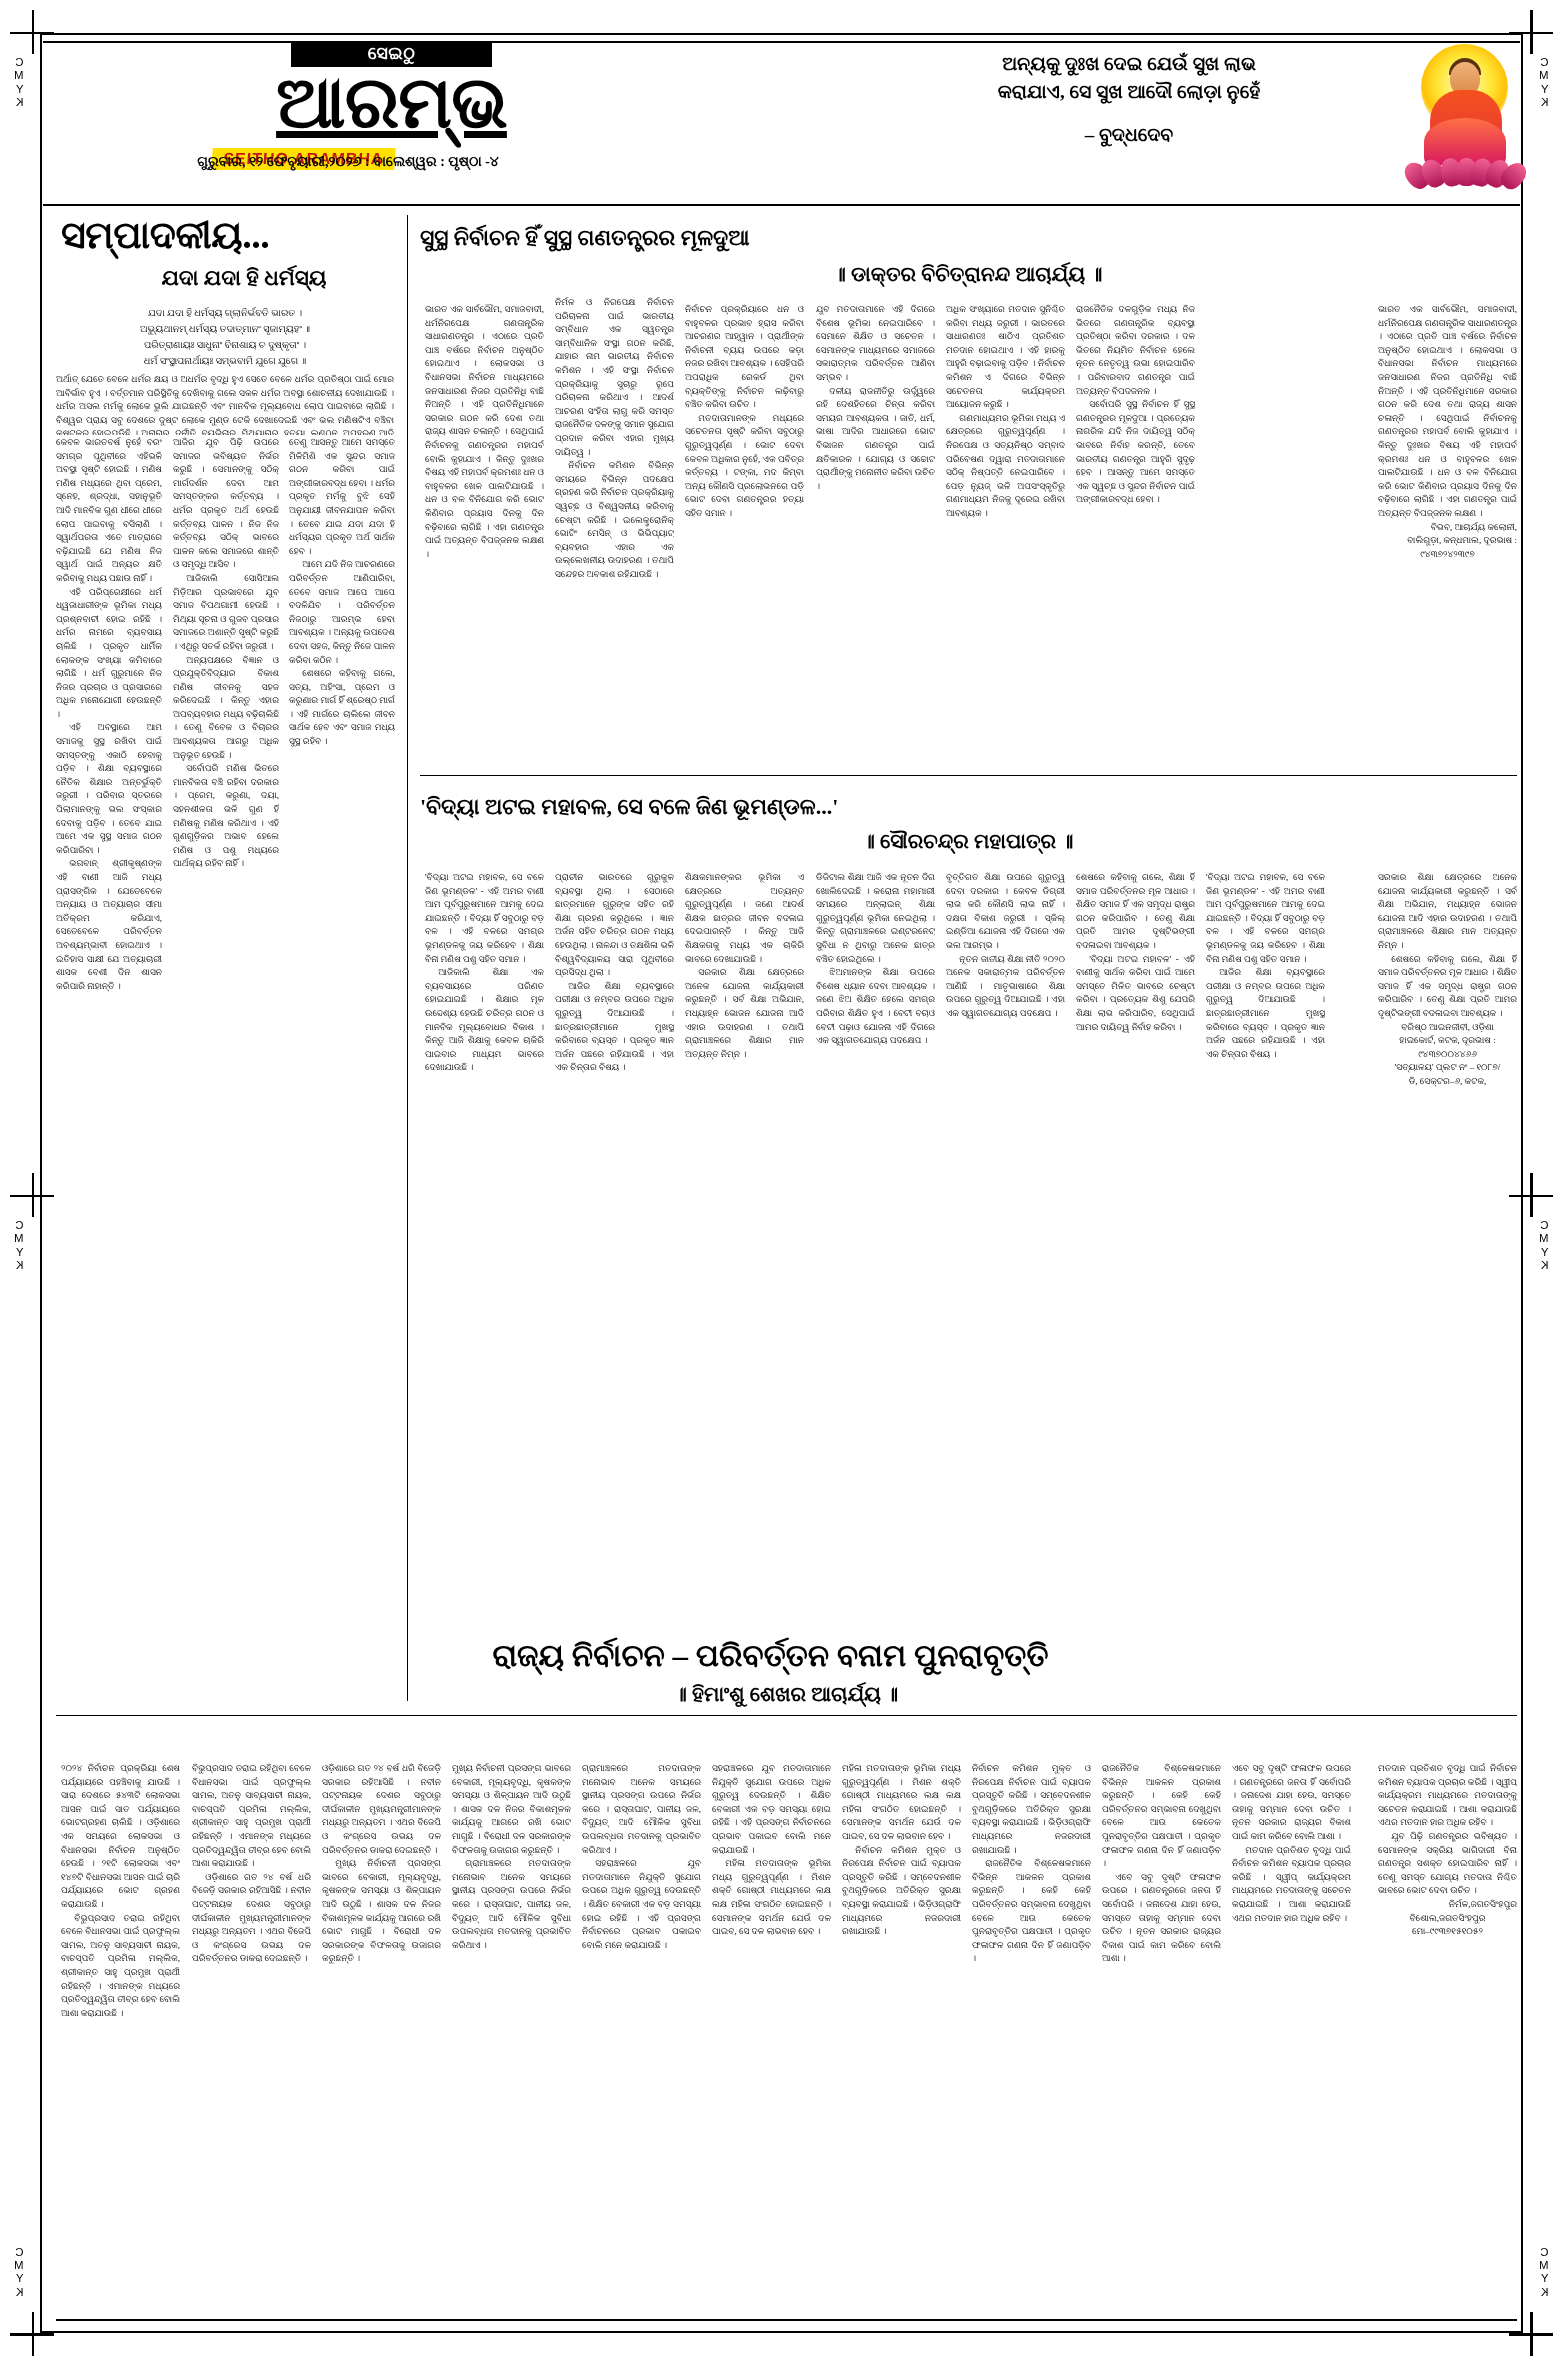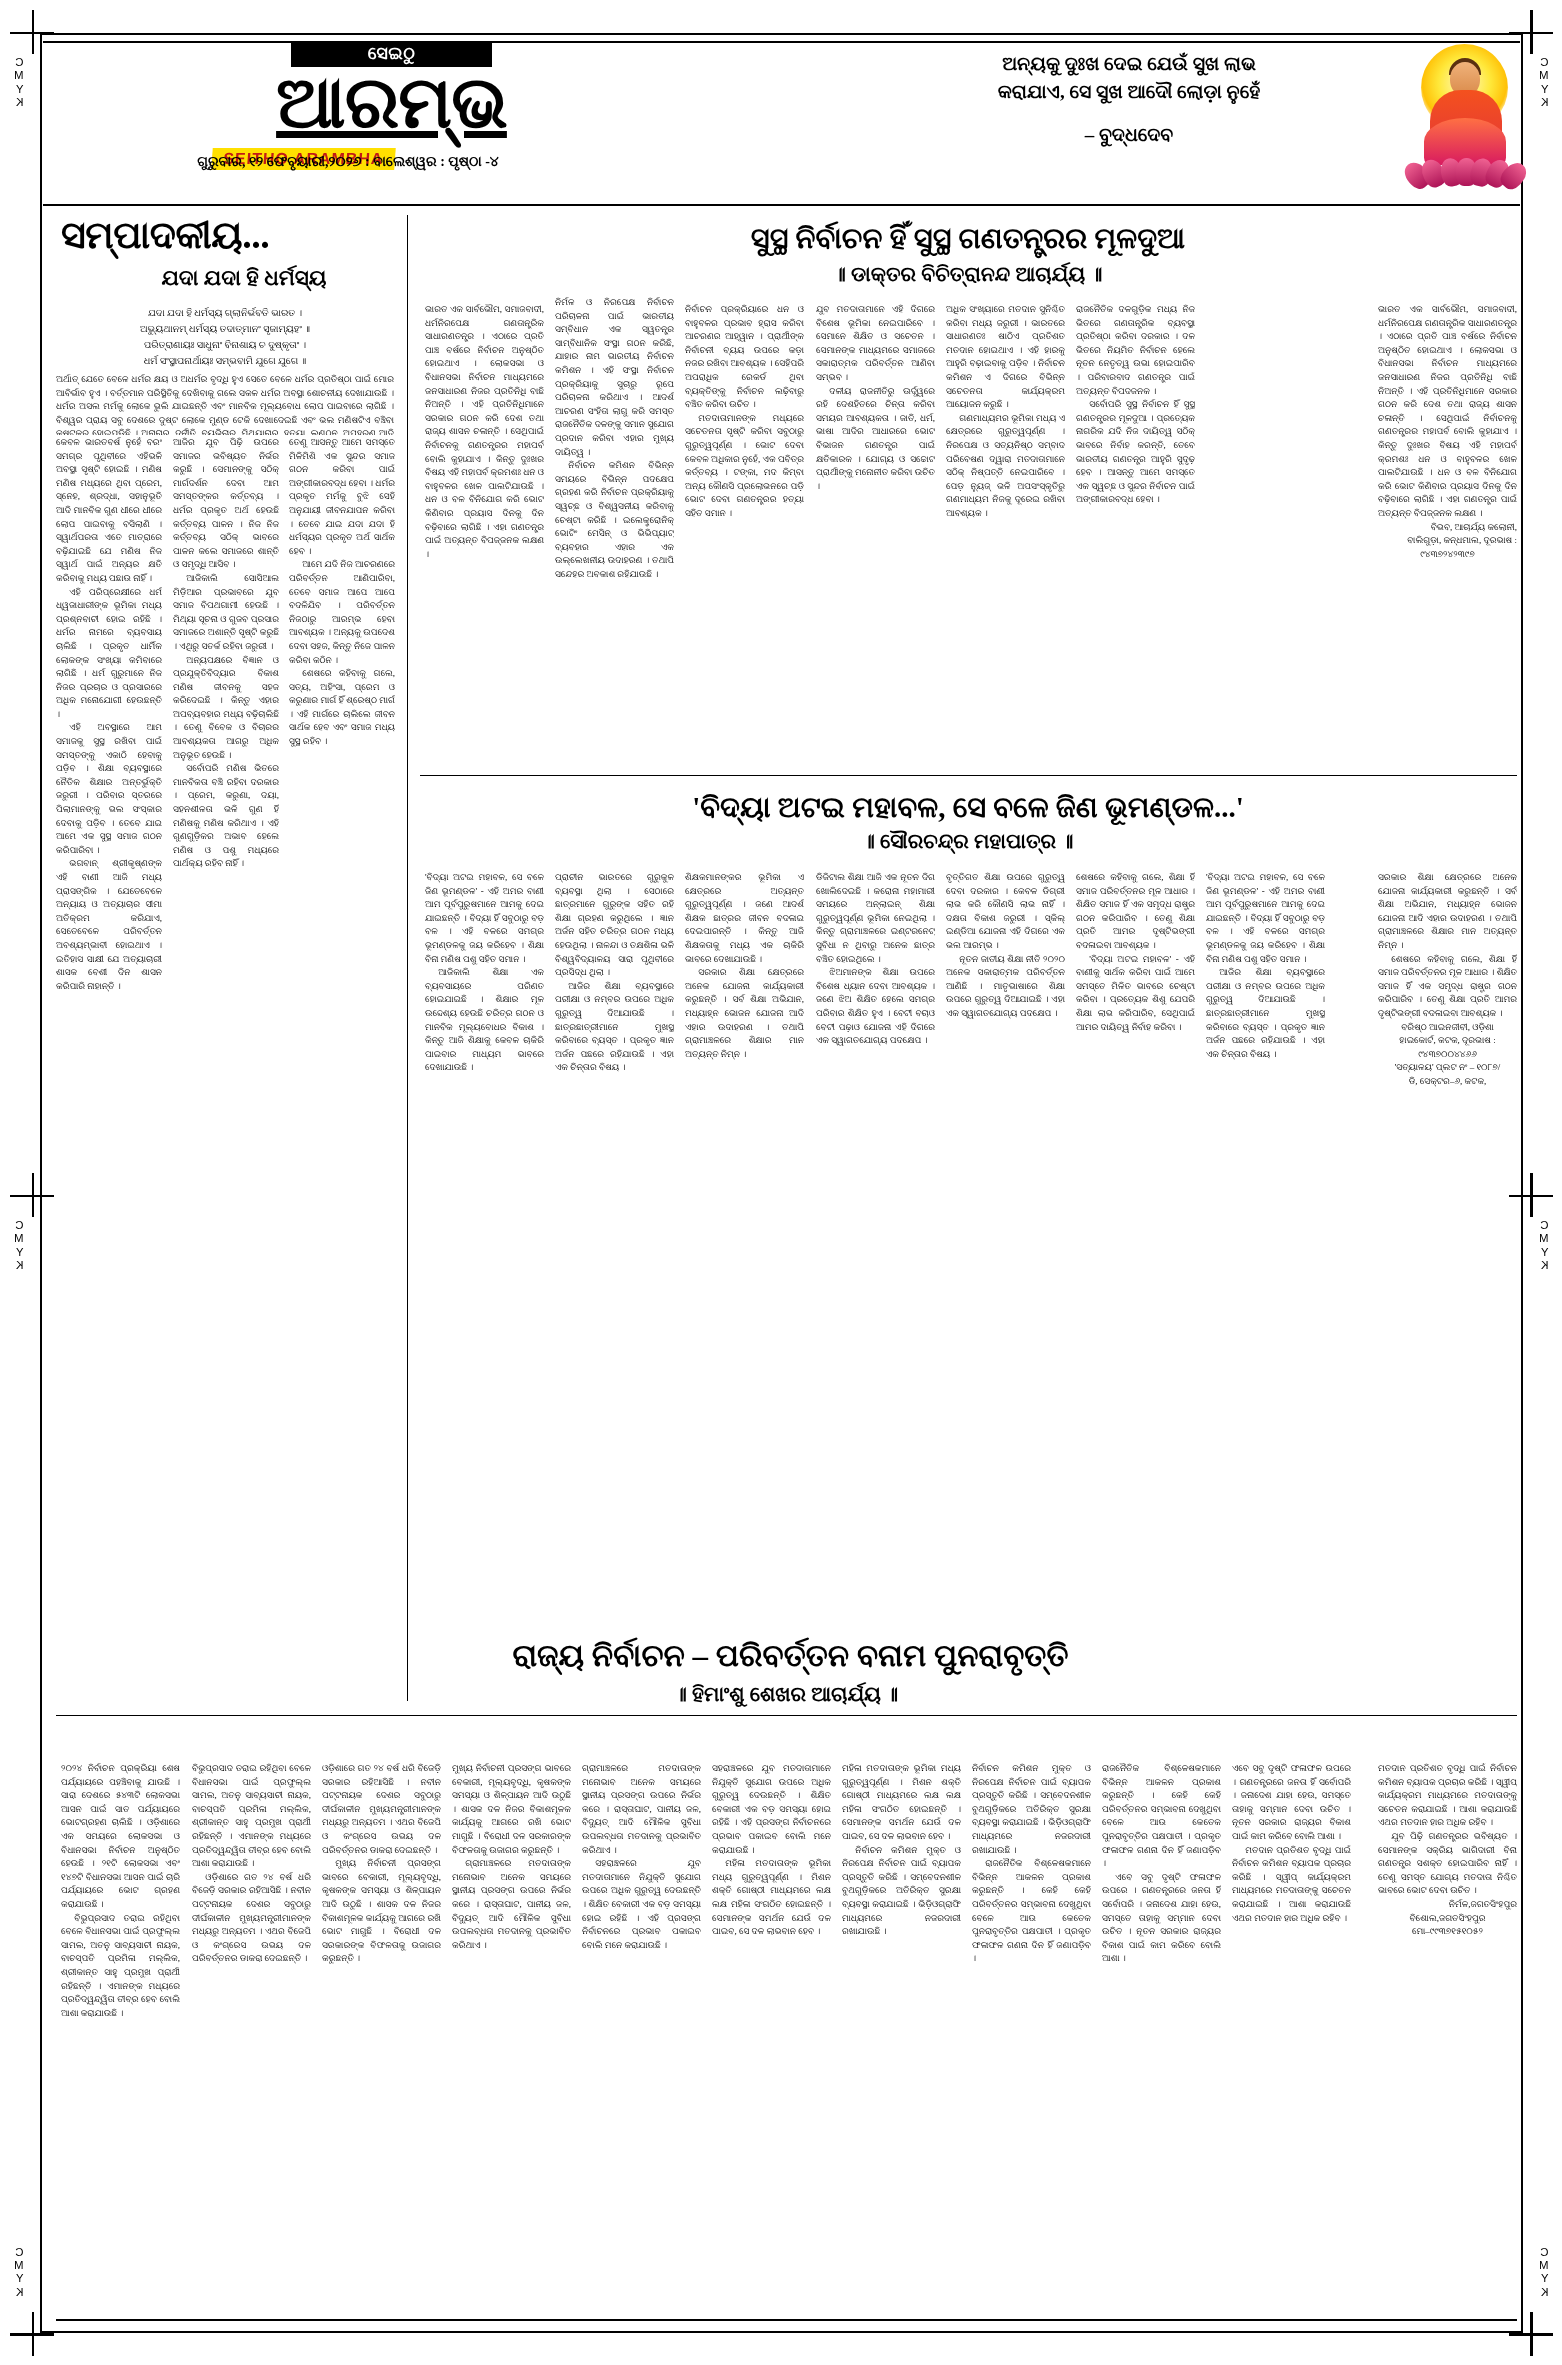--- a/index.html
+++ b/index.html
@@ -61,22 +61,22 @@
   
   .rule{position:absolute;background:#000;}
   .thin{height:1px;}
   .med{height:2px;}
 
   
   .edi-title{position:absolute;font-family:"Liberation Serif",serif;font-weight:bold;
              font-size:38px;line-height:41px;letter-spacing:-0.5px;}
   .edi-sub{position:absolute;font-family:"Liberation Serif",serif;font-weight:bold;
            font-size:21.5px;line-height:24.6px;}
-  .art-head{position:absolute;text-align:center;font-family:"Liberation Serif",serif;
-            font-weight:bold;font-size:29px;line-height:34px;}
+  .art-head{position:absolute;font-family:"Liberation Serif",serif;
+            font-weight:bold;font-size:22px;line-height:34px;}
   .art-byline{position:absolute;text-align:center;font-family:"Liberation Serif",serif;
               font-weight:bold;font-size:20.5px;line-height:25.6px;}
   .art-head3{position:absolute;text-align:center;font-family:"Liberation Serif",serif;
              font-weight:bold;font-size:31px;line-height:37px;}
 
   
   .col{position:absolute;font-family:"Liberation Serif",serif;
        font-size:9px;line-height:13.6px;text-align:justify;
        text-justify:inter-word;hyphens:none;overflow:hidden;color:#000;}
   .col p{margin:0 0 0 0;text-indent:13.3px;}
@@ -282,21 +282,21 @@
     <p>ଶେଷରେ କହିବାକୁ ଗଲେ, ଶିକ୍ଷା ହିଁ ସମାଜ ପରିବର୍ତ୍ତନର ମୂଳ ଆଧାର । ଶିକ୍ଷିତ ସମାଜ ହିଁ ଏକ ସମୃଦ୍ଧ ରାଷ୍ଟ୍ର ଗଠନ କରିପାରିବ । ତେଣୁ ଶିକ୍ଷା ପ୍ରତି ଆମର ଦୃଷ୍ଟିଭଙ୍ଗୀ ବଦଳାଇବା ଆବଶ୍ୟକ ।</p>
     <p class="ctr sig">ବରିଷ୍ଠ ଆଇନଜୀବୀ, ଓଡ଼ିଶା</p>
     <p class="ctr sig">ହାଇକୋର୍ଟ, କଟକ, ଦୂରଭାଷ :</p>
     <p class="ctr sig">୯୪୩୭୦୦୪୪୬୬</p>
     <p class="ctr sig">'ସତ୍ୟାଳୟ' ପ୍ଲଟ ନଂ – ୧୦୮୭/</p>
     <p class="ctr sig">ଡି, ସେକ୍ଟର–୬, କଟକ,</p>
   </div>
 
   <div class="rule thin" style="left:56px;top:1715px;width:1461px;"></div>
 
-  <div class="art-head3" style="left:60px;top:1637px;width:1461px;">ରାଜ୍ୟ ନିର୍ବାଚନ – ପରିବର୍ତ୍ତନ ବନାମ ପୁନରାବୃତ୍ତି</div>
+  <div class="art-head3" style="left:40px;top:1637px;width:1461px;">ରାଜ୍ୟ ନିର୍ବାଚନ – ପରିବର୍ତ୍ତନ ବନାମ ପୁନରାବୃତ୍ତି</div>
   <div class="art-byline" style="left:56px;top:1682px;width:1461px;">॥ ହିମାଂଶୁ ଶେଖର  ଆଚାର୍ଯ୍ୟ ॥</div>
 
   <div class="col" style="left:61px;top:1762px;width:119px;height:517px;">
     <p class="noind">୨୦୨୪ ନିର୍ବାଚନ ପ୍ରକ୍ରିୟା ଶେଷ ପର୍ଯ୍ୟାୟରେ ପହଞ୍ଚିବାକୁ ଯାଉଛି । ସାରା ଦେଶରେ ୫୪୩ଟି ଲୋକସଭା ଆସନ ପାଇଁ ସାତ ପର୍ଯ୍ୟାୟରେ ଭୋଟଗ୍ରହଣ ଚାଲିଛି । ଓଡ଼ିଶାରେ ଏକ ସମୟରେ ଲୋକସଭା ଓ ବିଧାନସଭା ନିର୍ବାଚନ ଅନୁଷ୍ଠିତ ହେଉଛି । ୨୧ଟି ଲୋକସଭା ଏବଂ ୧୪୭ଟି ବିଧାନସଭା ଆସନ ପାଇଁ ଚାରି ପର୍ଯ୍ୟାୟରେ ଭୋଟ ଗ୍ରହଣ କରାଯାଉଛି ।</p>
     <p>ବିଭୁପ୍ରସାଦ ତରାଇ ରହିଥିବା ବେଳେ ବିଧାନସଭା ପାଇଁ ପ୍ରଫୁଲ୍ଲ ସାମଲ, ଅତନୁ ସାବ୍ୟସାଚୀ ନାୟକ, ବାଚସ୍ପତି ପ୍ରମିଳା ମଲ୍ଲିକ, ଶ୍ରୀକାନ୍ତ ସାହୁ ପ୍ରମୁଖ ପ୍ରାର୍ଥୀ ରହିଛନ୍ତି । ଏମାନଙ୍କ ମଧ୍ୟରେ ପ୍ରତିଦ୍ୱନ୍ଦ୍ୱିତା ତୀବ୍ର ହେବ ବୋଲି ଆଶା କରାଯାଉଛି ।</p>
   </div>
   <div class="col" style="left:192px;top:1762px;width:119px;height:517px;">
     <p class="noind">ବିଭୁପ୍ରସାଦ ତରାଇ ରହିଥିବା ବେଳେ ବିଧାନସଭା ପାଇଁ ପ୍ରଫୁଲ୍ଲ ସାମଲ, ଅତନୁ ସାବ୍ୟସାଚୀ ନାୟକ, ବାଚସ୍ପତି ପ୍ରମିଳା ମଲ୍ଲିକ, ଶ୍ରୀକାନ୍ତ ସାହୁ ପ୍ରମୁଖ ପ୍ରାର୍ଥୀ ରହିଛନ୍ତି । ଏମାନଙ୍କ ମଧ୍ୟରେ ପ୍ରତିଦ୍ୱନ୍ଦ୍ୱିତା ତୀବ୍ର ହେବ ବୋଲି ଆଶା କରାଯାଉଛି ।</p>
     <p>ଓଡ଼ିଶାରେ ଗତ ୨୪ ବର୍ଷ ଧରି ବିଜେଡ଼ି ସରକାର ରହିଆସିଛି । ନବୀନ ପଟ୍ଟନାୟକ ଦେଶର ସବୁଠାରୁ ଦୀର୍ଘକାଳୀନ ମୁଖ୍ୟମନ୍ତ୍ରୀମାନଙ୍କ ମଧ୍ୟରୁ ଅନ୍ୟତମ । ଏଥର ବିଜେପି ଓ କଂଗ୍ରେସ ଉଭୟ ଦଳ ପରିବର୍ତ୍ତନର ଡାକରା ଦେଇଛନ୍ତି ।</p>
   </div>

